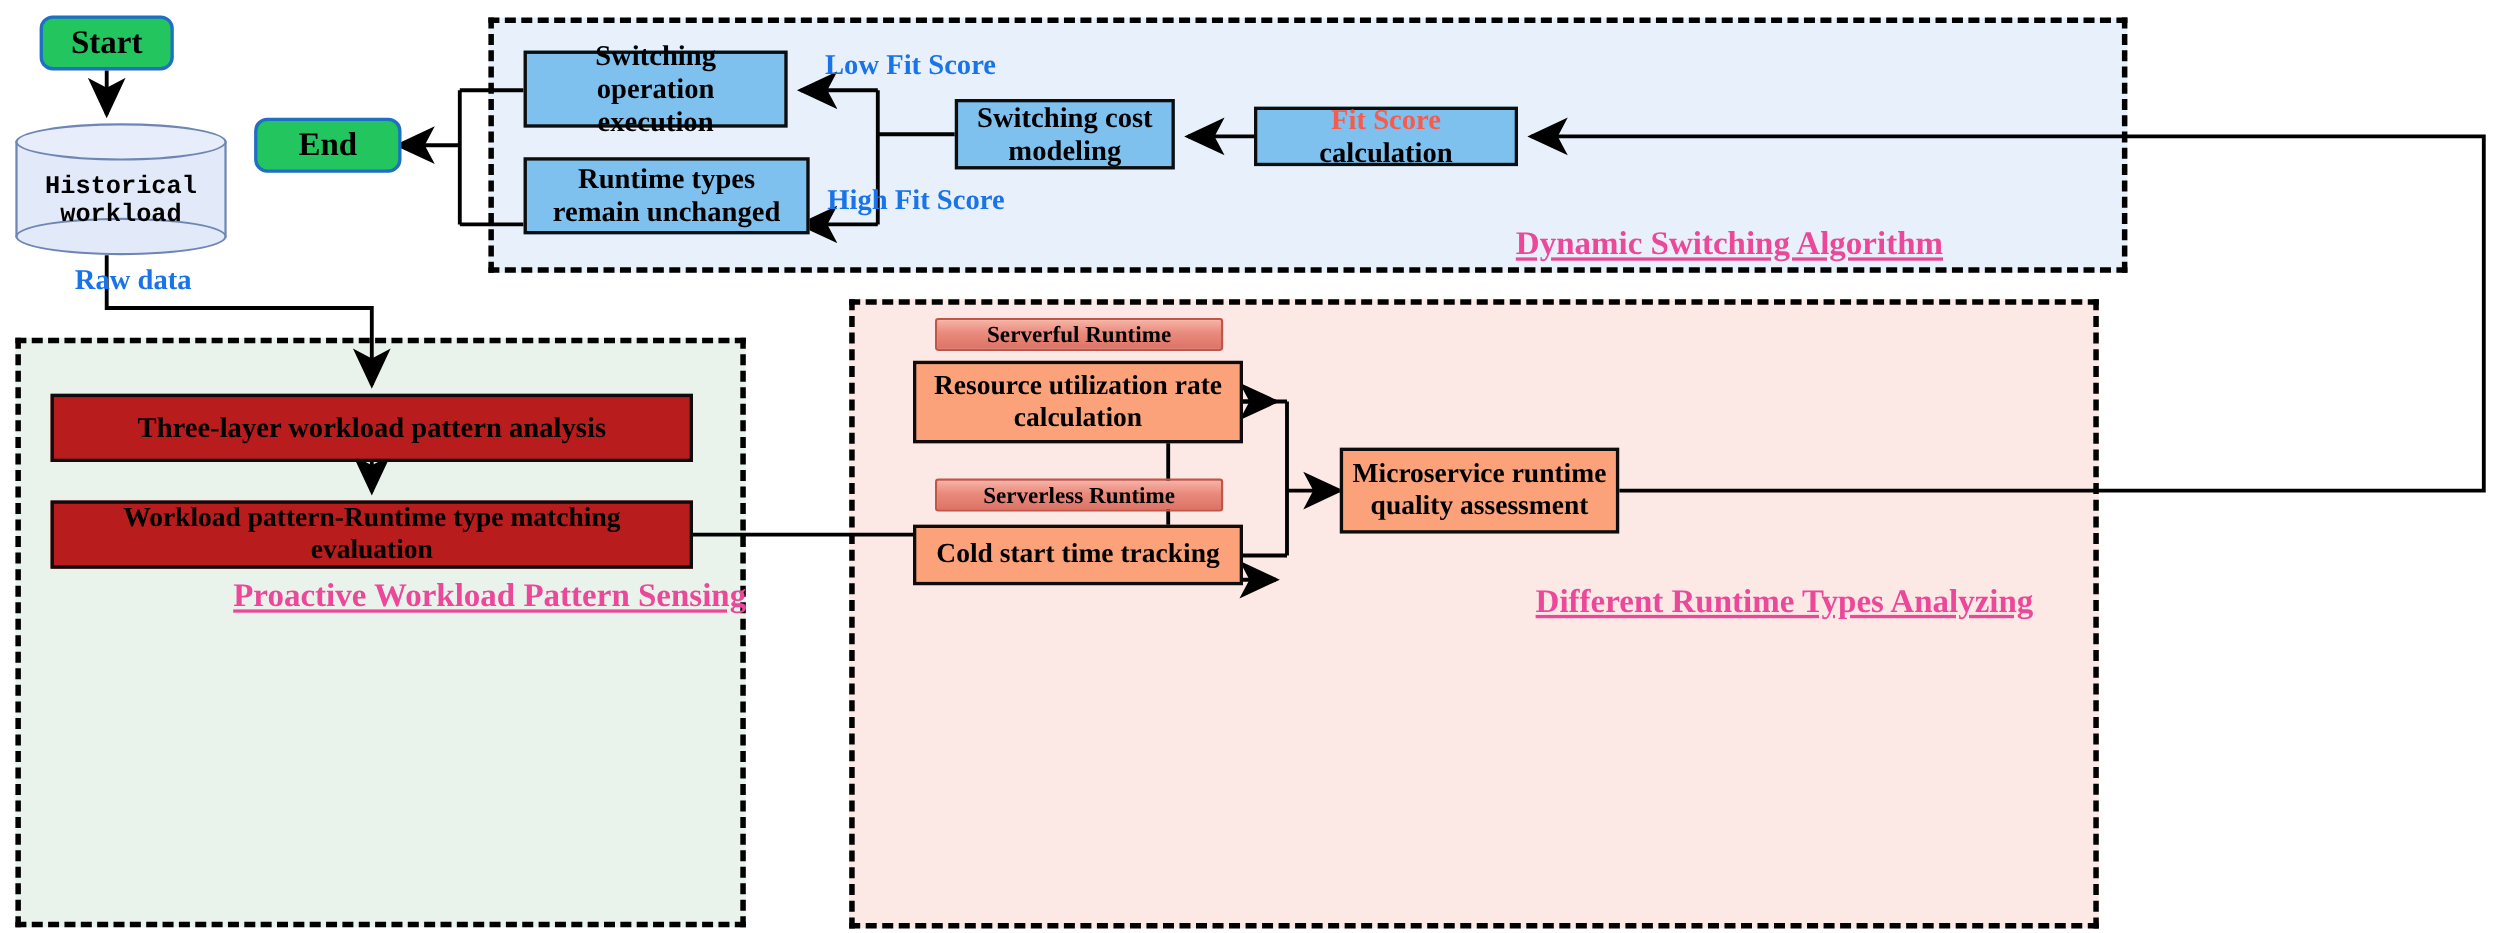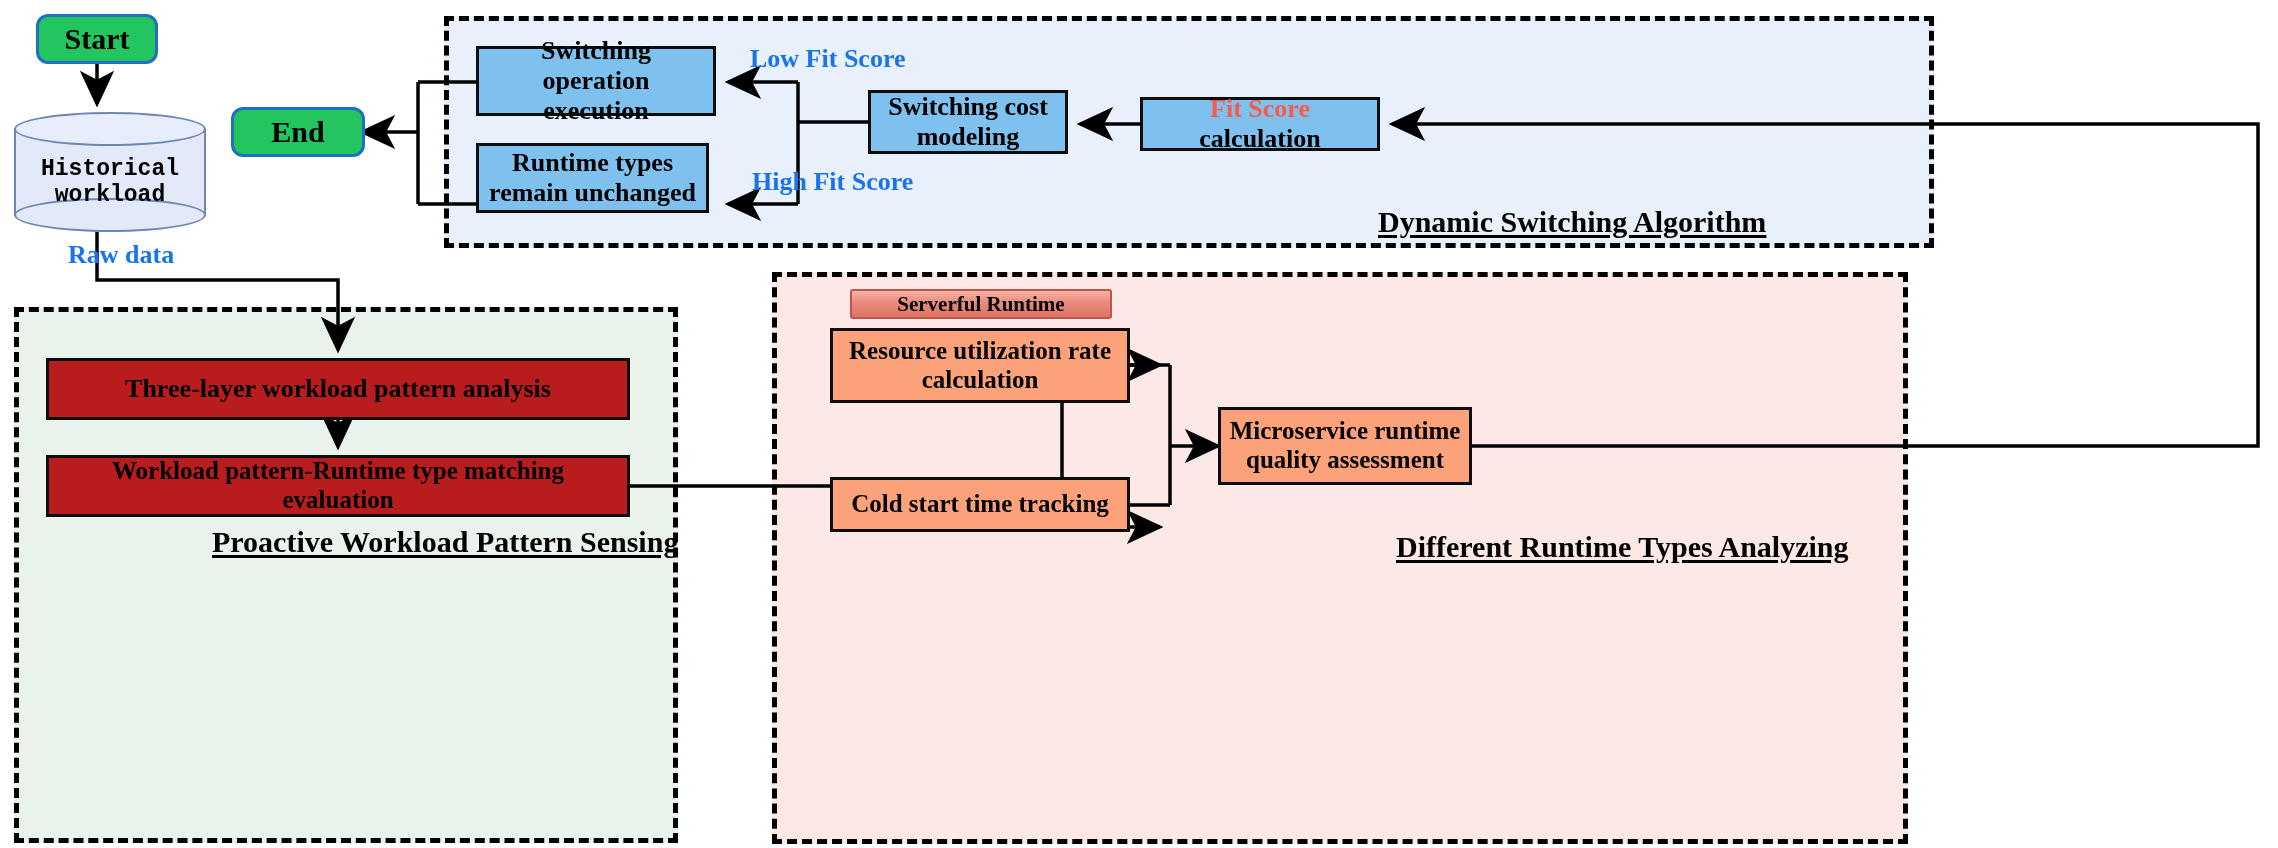--- a/index.html
+++ b/index.html
@@ -27,21 +27,21 @@
   .panel {
     position: absolute;
     border: 5px dashed #000000;
     box-sizing: border-box;
     z-index: 1;
   }
   .panel-title {
     position: absolute;
     font-weight: bold;
     font-size: 30px;
-    color: #000000;
+    color: #ec4899;
     text-decoration: underline;
     text-underline-offset: 3px;
     white-space: nowrap;
     z-index: 4;
   }
 
   #panel-dsa  { left: 444px; top: 16px;  width: 1490px; height: 232px; background: #e8f1fb; }
   #panel-pwps { left: 14px;  top: 307px; width: 664px;  height: 536px; background: #e9f3ec; }
   #panel-drta { left: 772px; top: 272px; width: 1136px; height: 572px; background: #fce9e6; }
 
@@ -126,21 +126,21 @@
     color: #000000;
     line-height: 1.15;
     z-index: 6;
     padding: 10px 8px;
   }
   .proc.blue  { background: #7ec0ee; }
   .proc.green { background: #b91c1c; }
   .proc.pink  { background: #fba27a; }
 
   #node-switch-exec   { left: 476px;  top: 46px;  width: 240px; height: 70px;  font-size: 26px; }
-  #node-runtime-same  { left: 476px;  top: 143px; width: 233px; height: 70px;  font-size: 26px; }
+  #node-runtime-same  { left: 476px;  top: 143px; width: 260px; height: 70px;  font-size: 26px; }
   #node-cost-model    { left: 868px;  top: 90px;  width: 200px; height: 64px;  font-size: 26px; }
   #node-fit-score     { left: 1140px; top: 97px;  width: 240px; height: 54px;  font-size: 26px; }
 
   #node-three-layer   { left: 46px;  top: 358px; width: 584px; height: 62px; font-size: 26px; }
   #node-match-eval    { left: 46px;  top: 455px; width: 584px; height: 62px; font-size: 25px; }
 
   #node-resource-util { left: 830px;  top: 328px; width: 300px; height: 75px; font-size: 25px; }
   #node-cold-start    { left: 830px;  top: 477px; width: 300px; height: 55px; font-size: 25px; }
   #node-micro-quality { left: 1218px; top: 407px; width: 254px; height: 78px; font-size: 25px; }
 
@@ -337,20 +337,23 @@
     <span>Serverful Runtime</span>
   </div>
 
   <div class="proc pink" id="node-resource-util">
     <div>
       <span>Resource utilization rate</span><br>
       <span>calculation</span>
     </div>
   </div>
 
+  <div class="chip" id="chip-serverless">
+    <span>Serverless Runtime</span>
+  </div>
 
   <div class="proc pink" id="node-cold-start">
     <span>Cold start time tracking</span>
   </div>
 
   <div class="proc pink" id="node-micro-quality">
     <div>
       <span>Microservice runtime</span><br>
       <span>quality assessment</span>
     </div>

